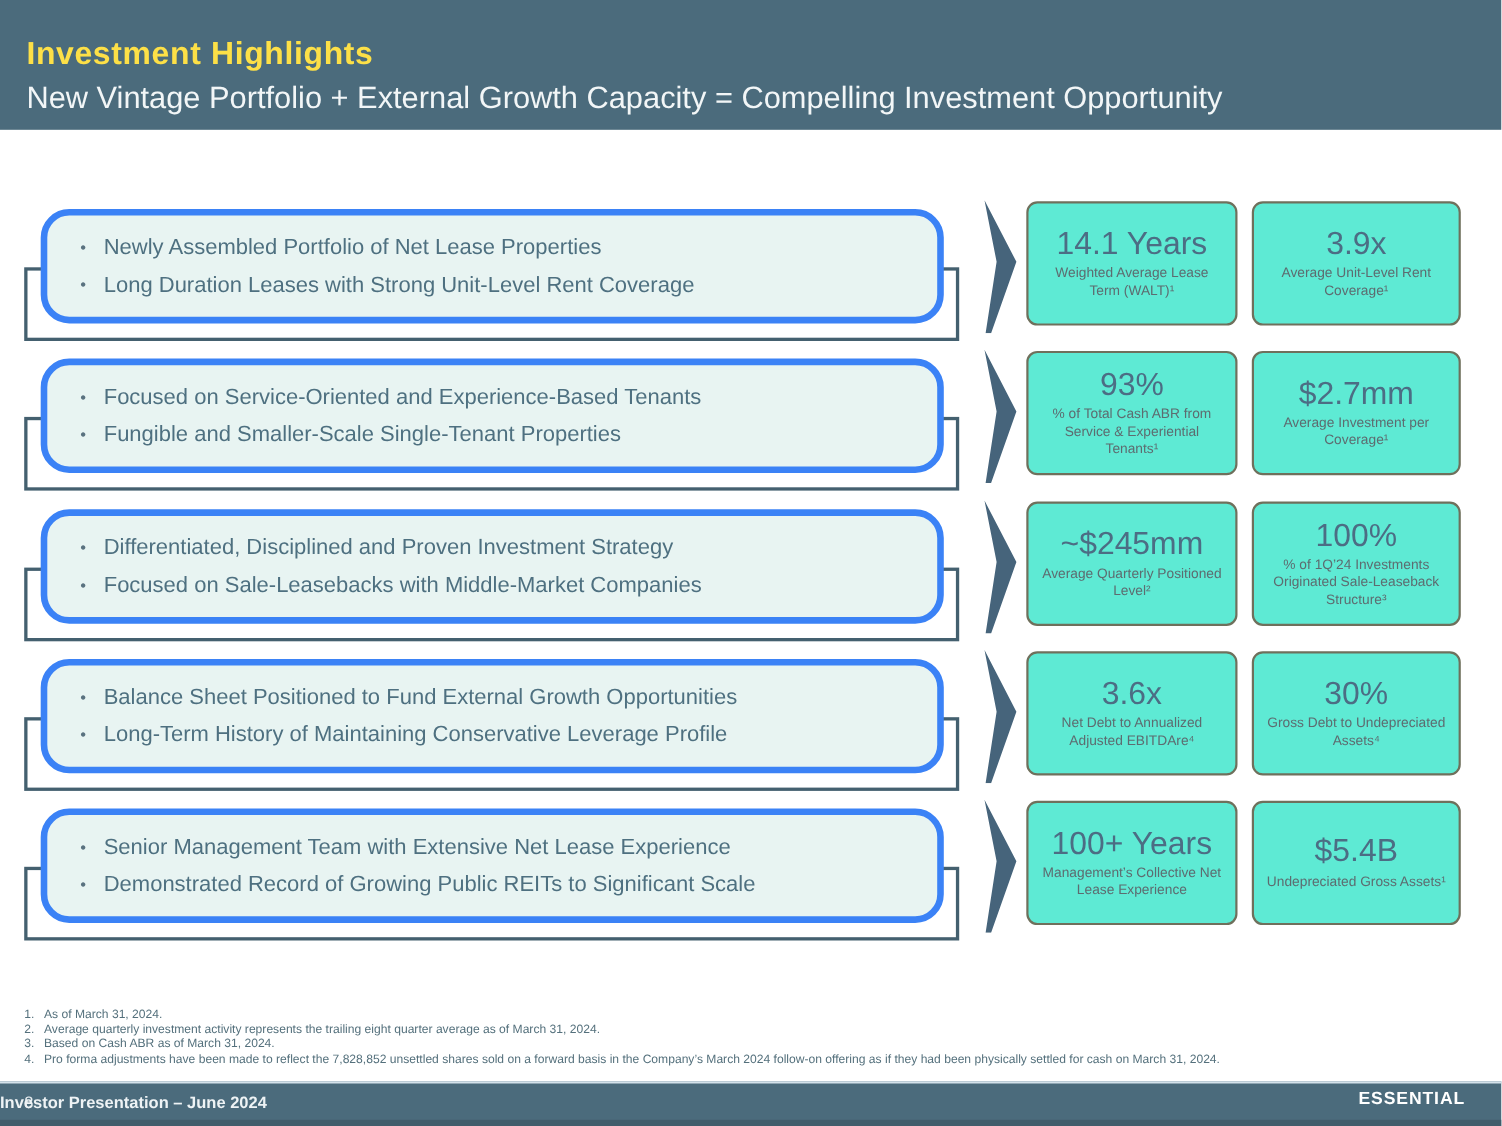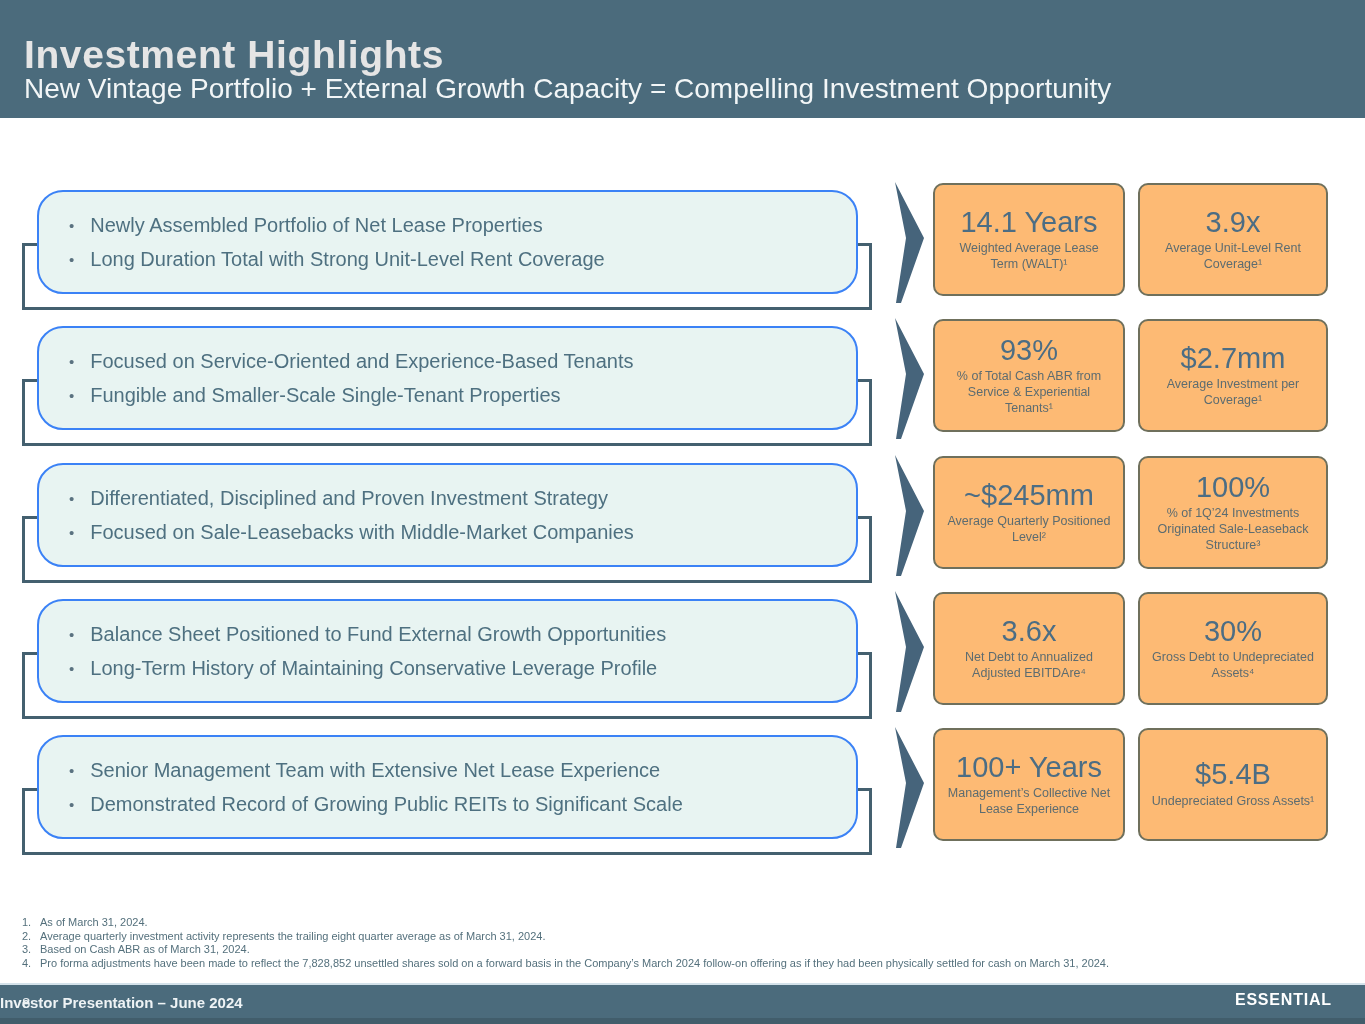--- a/index.html
+++ b/index.html
@@ -10,52 +10,52 @@
     position:relative;
     overflow:hidden;
   }
   
   .header {
     position:absolute; top:0; left:0; width:100%; height:118px;
     background:#4b6b7c;
   }
   .title {
     position:absolute; left:24px; top:33px;
-    font-size:39px; font-weight:bold; color:#e5e5e5; letter-spacing:0.6px;
+    font-size:29px; font-weight:bold; color:#fde047; letter-spacing:0.6px;
   }
   .subtitle {
     position:absolute; left:24px; top:73px;
     font-size:28px; color:#f2f6f7;
   }
   
   .row { position:absolute; left:0; width:100%; height:136px; }
   .row.r0 { top:183px; } .row.r1 { top:319px; } .row.r2 { top:456px; }
   .row.r3 { top:592px;text-decoration:underline; } .row.r4 { top:728px; }
 
   .bullet-shadow {
     position:absolute; left:22px; top:60px; width:850px; height:67px;
     background:#ffffff; border:3px solid #44606f;
   }
   .bullet-box {
     position:absolute; left:37px; top:7px; width:821px; height:104px;
-    background:#e8f4f2; border:2px solid #3b82f6; border-radius:26px;
+    background:#e8f4f2; border:6px solid #3b82f6; border-radius:26px;
     display:flex; flex-direction:column; justify-content:center;
     gap:11px; padding-left:30px;
   }
   .bullet-item {
     color:#4e7080; font-size:20px; display:flex; align-items:center;
   }
   .bullet-item::before {
     content:"\2022"; color:#5a7280; font-size:15px; margin-right:16px;
   }
   .arrow { position:absolute; left:893px; top:-1px; width:32px; height:121px; }
 
   .card {
     position:absolute; top:0; height:113px;
-    background:#fdba74; border:2px solid #6f705c; border-radius:10px;
+    background:#5eead4; border:2px solid #6f705c; border-radius:10px;
     display:flex; flex-direction:column; justify-content:center; align-items:center;
     text-align:center; padding:4px 9px;
   }
   .card.c1 { left:933px; width:192px; }
   .card.c2 { left:1138px; width:190px; }
   .card-value { font-size:29px; color:#4c6d84; line-height:1.05; }
   .card-label { font-size:12.5px; color:#5d6c70; line-height:1.25; margin-top:4px; }
 
   
   .footnotes {
@@ -94,21 +94,21 @@
 
 <div class="header">
   <div class="title">Investment Highlights</div>
   <div class="subtitle">New Vintage Portfolio + External Growth Capacity = Compelling Investment Opportunity</div>
 </div>
 
 <div class="row r0">
   <div class="bullet-shadow"></div>
   <div class="bullet-box">
     <div class="bullet-item">Newly Assembled Portfolio of Net Lease Properties</div>
-    <div class="bullet-item">Long Duration Total with Strong Unit-Level Rent Coverage</div>
+    <div class="bullet-item">Long Duration Leases with Strong Unit-Level Rent Coverage</div>
   </div>
   <svg class="arrow" viewBox="0 0 32 121" xmlns="http://www.w3.org/2000/svg">
       <polygon points="2,0 31,56 8,121 3,121 13,56" fill="#46647b"></polygon>
     </svg>
   <div class="card c1">
     <div class="card-value">14.1 Years</div>
     <div class="card-label">Weighted Average Lease Term (WALT)¹</div>
   </div>
   <div class="card c2">
     <div class="card-value">3.9x</div>

